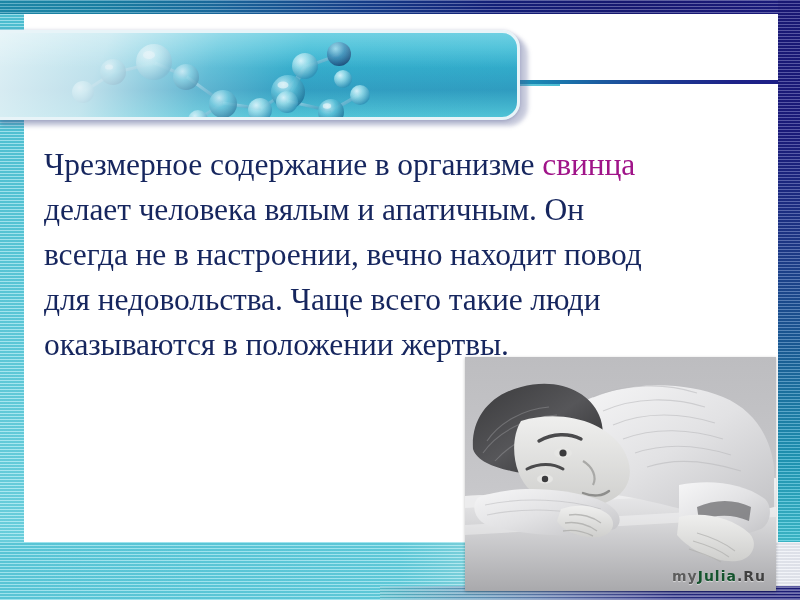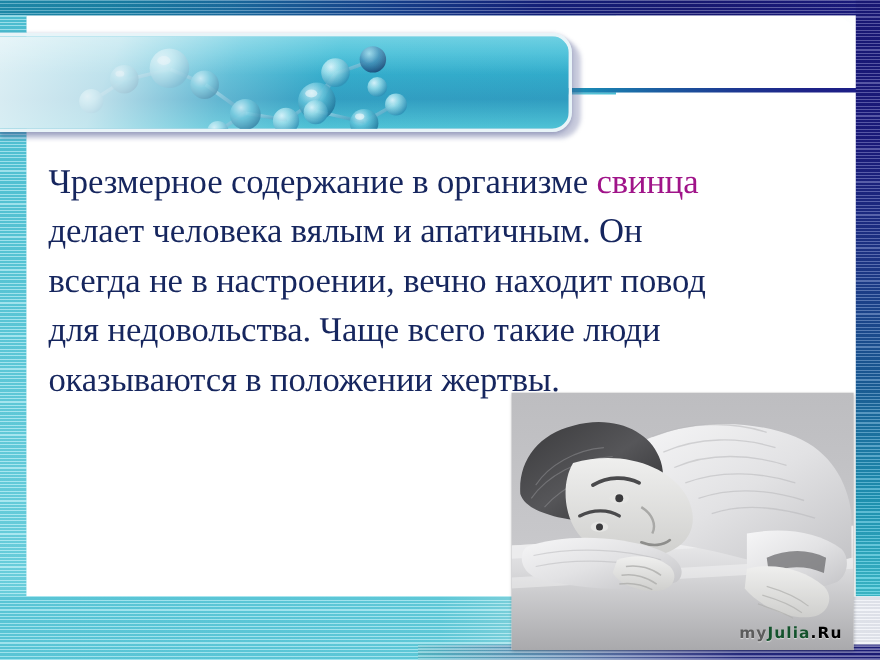--- a/index.html
+++ b/index.html
@@ -242,21 +242,21 @@
     right: 10px; bottom: 7px;
     font-family: "DejaVu Sans", sans-serif;
     font-size: 14px;
     font-weight: bold;
     letter-spacing: 1px;
     white-space: nowrap;
     text-shadow: 0 1px 1px rgba(255,255,255,0.55);
   }
   #photo-watermark .wm-my { color: #5d5d5d; }
   #photo-watermark .wm-julia { color: #14532d; }
-  #photo-watermark .wm-ru { color: #000000; }
+  #photo-watermark .wm-ru { color: #404040; }
 </style>
 </head>
 <body>
 
 <div id="slide">
 
   <div id="upper-wash" class="stripes"></div>
   <div id="upper-wash-fade"></div>
 
   <div id="panel-top"></div>

